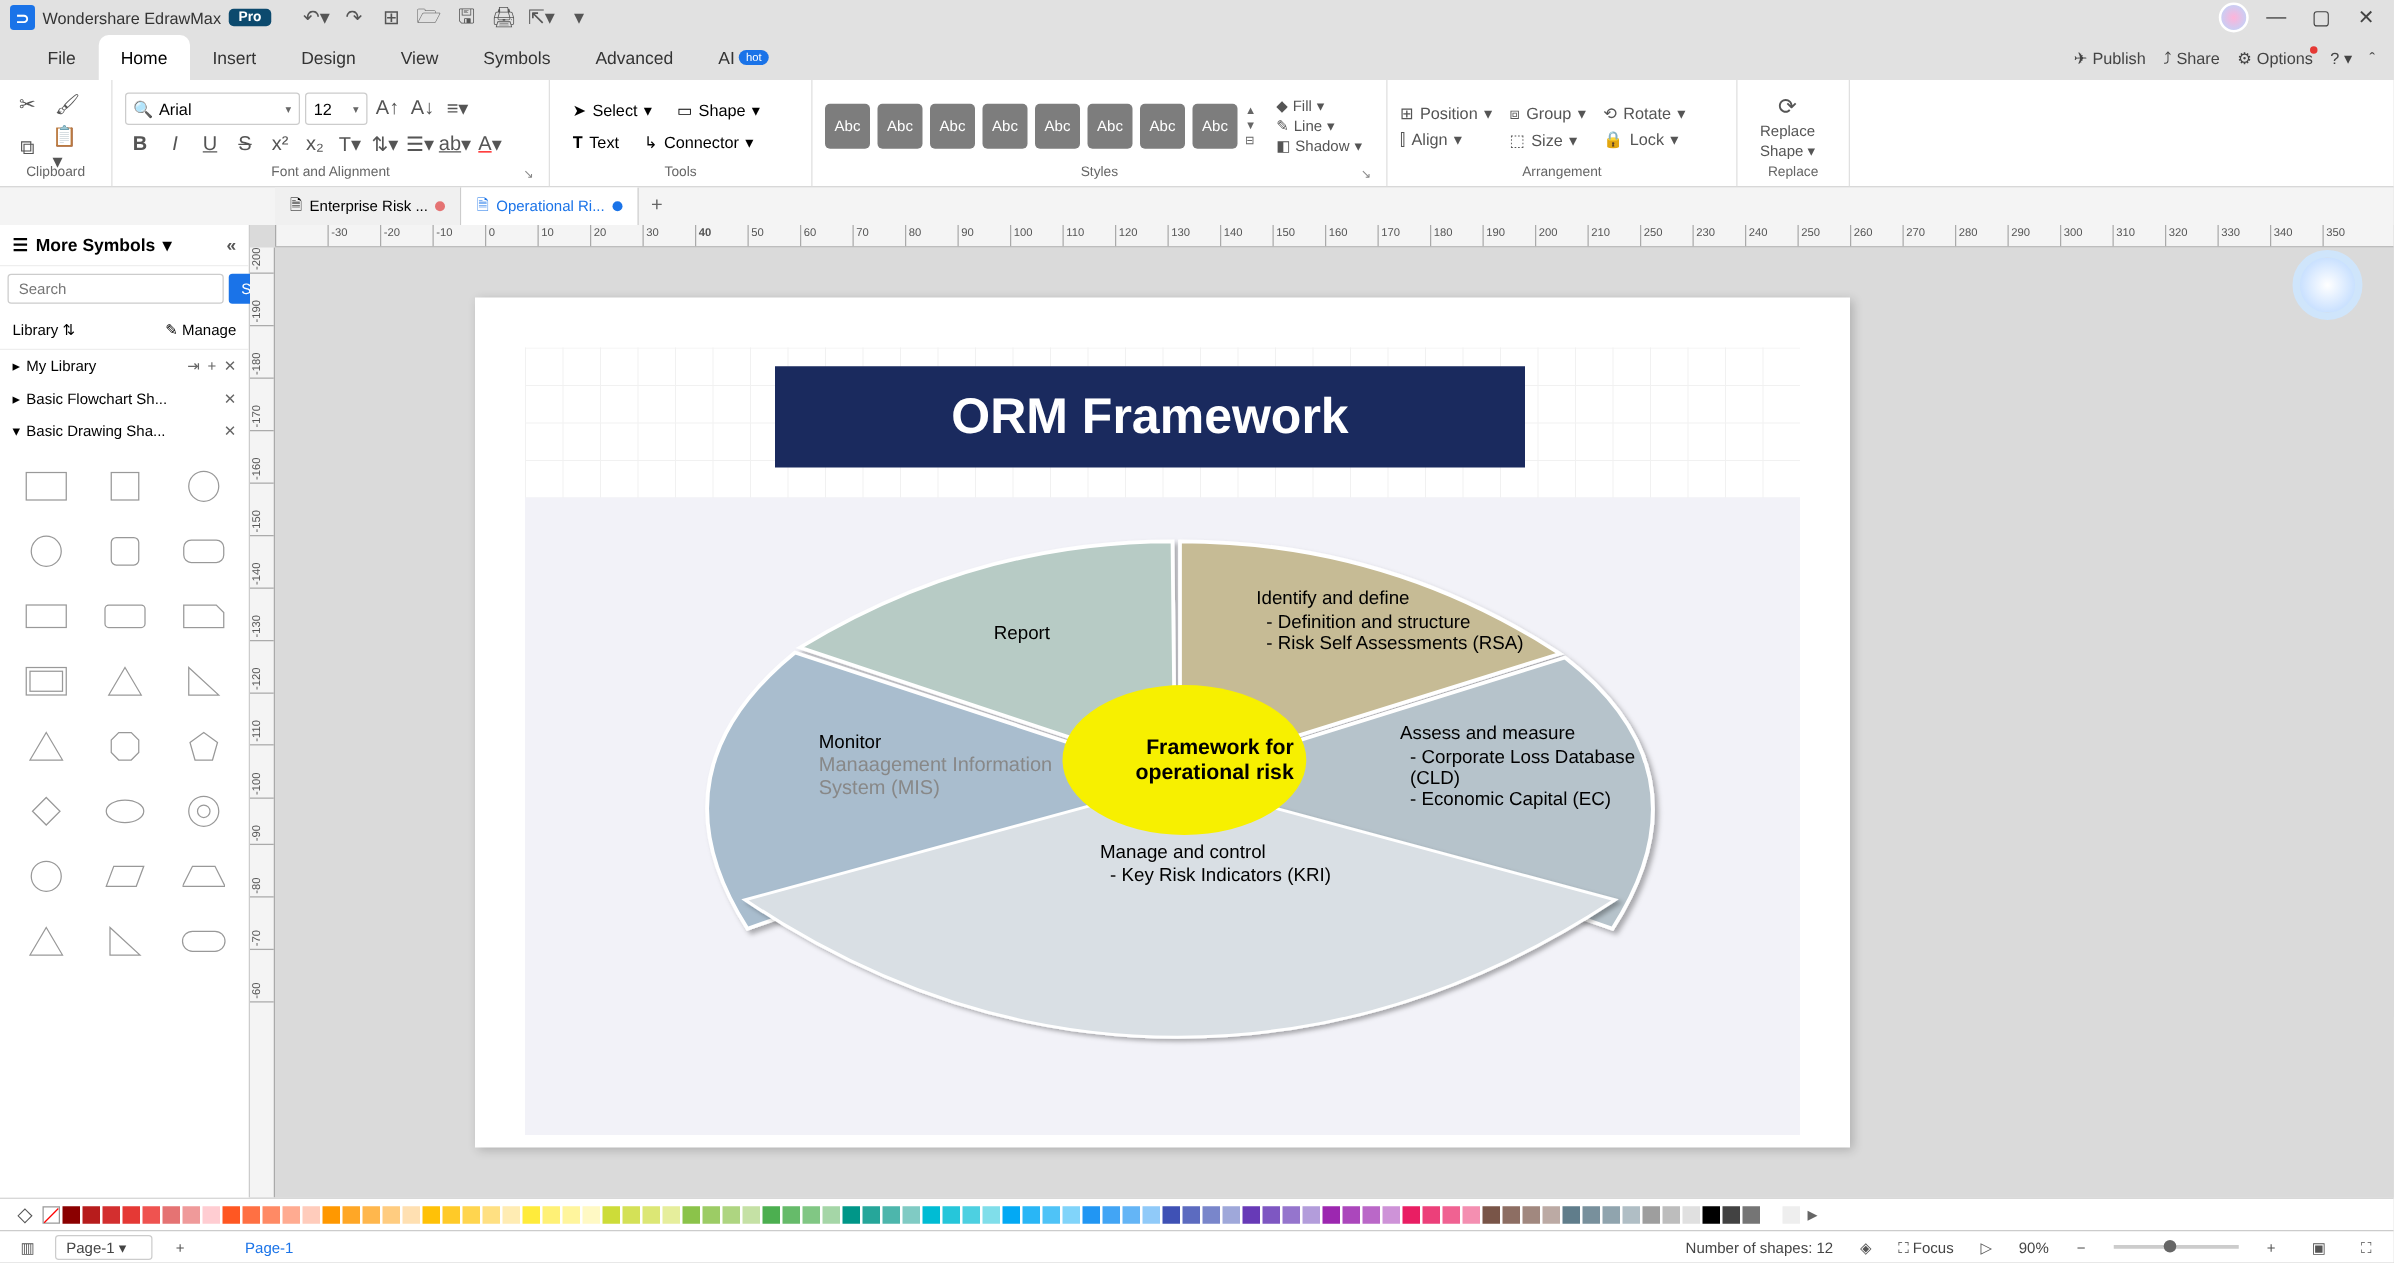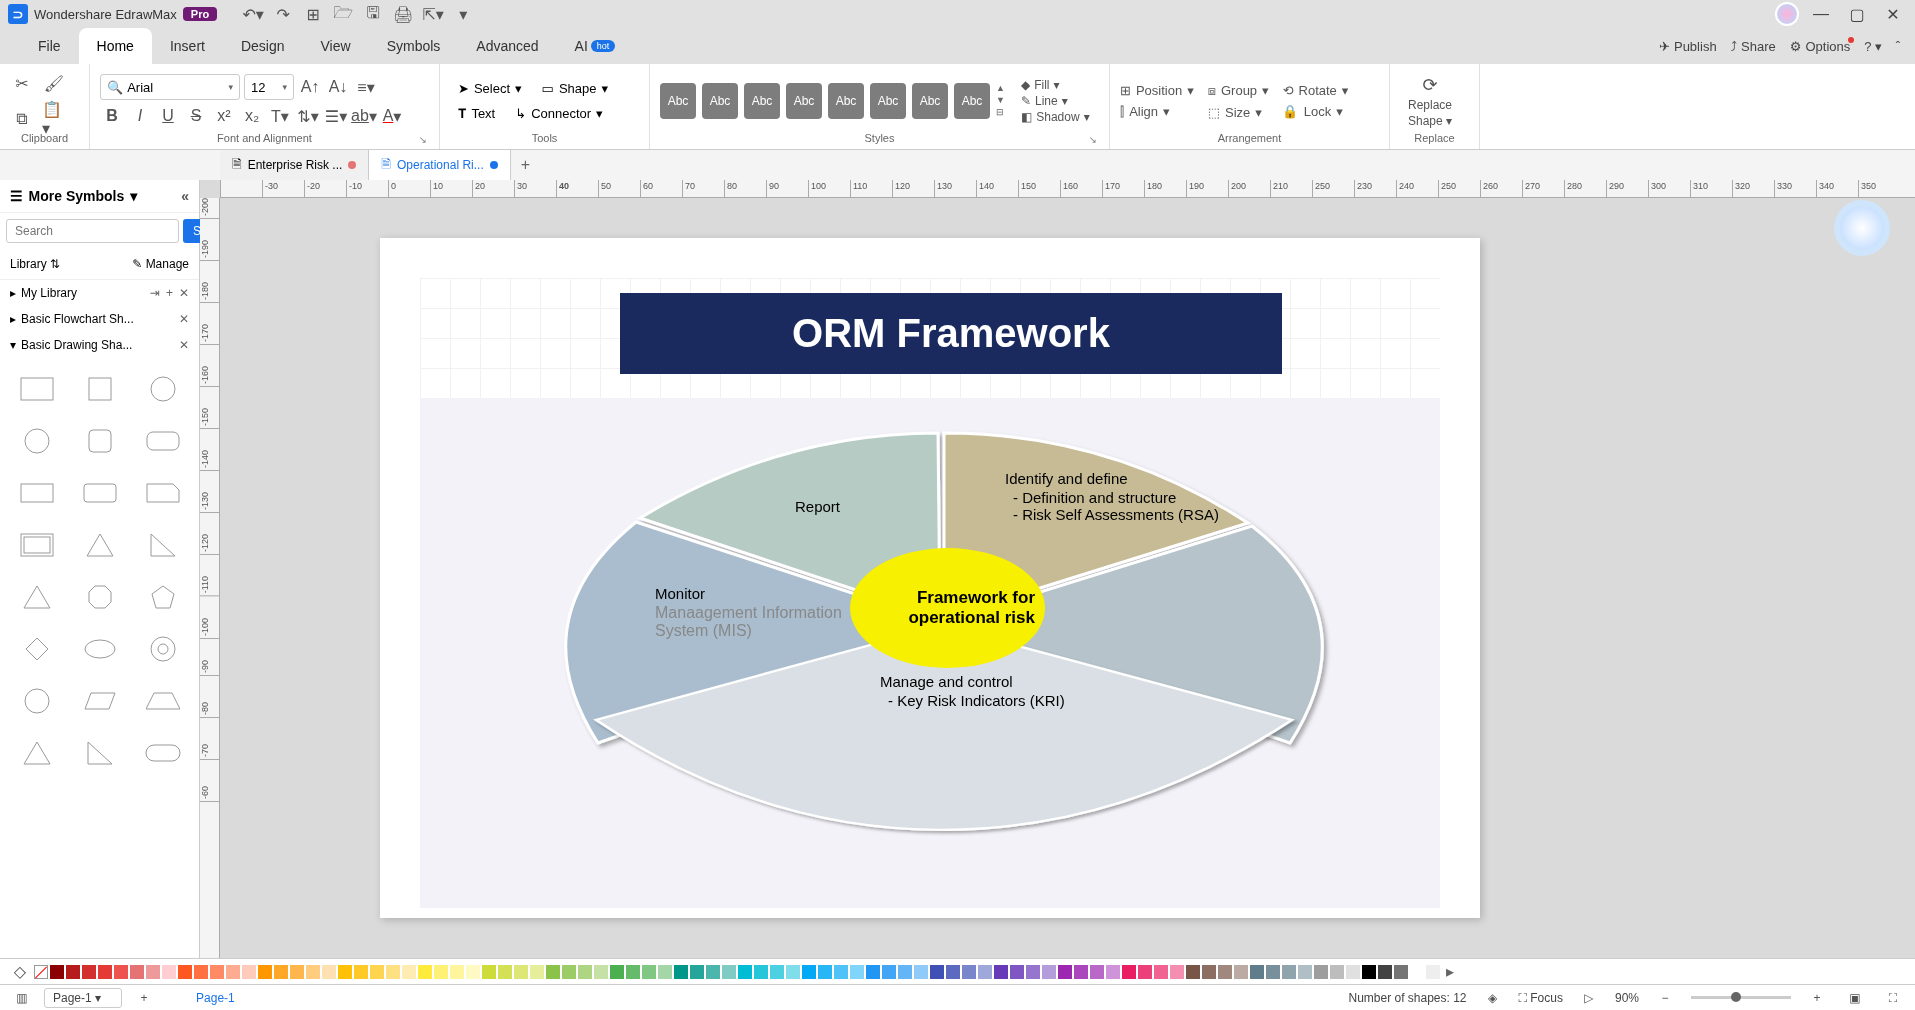--- a/index.html
+++ b/index.html
@@ -3,21 +3,21 @@
 <meta charset="utf-8">
 <style>
 * { margin: 0; padding: 0; box-sizing: border-box; font-family: -apple-system, BlinkMacSystemFont, 'Segoe UI', Arial, sans-serif; }
 body { background: #e8e8e8; width: 1915px; height: 1010px; overflow: hidden; position: relative; }
 
 
 .titlebar { height: 28px; background: #e1e1e1; display: flex; align-items: center; padding: 0 8px; }
 .titlebar-left { display: flex; align-items: center; gap: 6px; }
 .titlebar-logo { width: 20px; height: 20px; background: #1a73e8; border-radius: 3px; display: flex; align-items: center; justify-content: center; color: #fff; font-weight: bold; font-size: 13px; }
 .titlebar-title { font-size: 13px; color: #333; }
-.titlebar-pro { background: #701a75; color: #fff; padding: 1px 8px; border-radius: 4px; font-size: 11px; font-weight: bold; }
+.titlebar-pro { background: #0c4a6e; color: #fff; padding: 1px 8px; border-radius: 4px; font-size: 11px; font-weight: bold; }
 .titlebar-qat { display: flex; gap: 10px; margin-left: 20px; }
 .titlebar-qat-item { width: 20px; height: 20px; color: #555; display: flex; align-items: center; justify-content: center; cursor: pointer; }
 .titlebar-right { margin-left: auto; display: flex; align-items: center; gap: 8px; }
 .avatar-circle { width: 24px; height: 24px; border-radius: 50%; background: radial-gradient(circle, #ffb3d9, #b3d9ff); border: 2px solid #fff; }
 .win-btn { width: 28px; height: 22px; display: flex; align-items: center; justify-content: center; color: #444; cursor: pointer; }
 
 
 .menubar { height: 36px; background: #e1e1e1; display: flex; align-items: stretch; padding-left: 20px; }
 .menu-item { padding: 0 18px; display: flex; align-items: center; color: #333; font-size: 14px; cursor: pointer; }
 .menu-item.active { background: #fff; border-radius: 8px 8px 0 0; font-weight: 500; color: #000; }
@@ -517,21 +517,21 @@
         <div class="vruler-tick" style="top: 378px;">-110</div>
         <div class="vruler-tick" style="top: 420px;">-100</div>
         <div class="vruler-tick" style="top: 462px;">-90</div>
         <div class="vruler-tick" style="top: 504px;">-80</div>
         <div class="vruler-tick" style="top: 546px;">-70</div>
         <div class="vruler-tick" style="top: 588px;">-60</div>
       </div>
     <div class="canvas-viewport">
       <div class="page" style="left:160px;top:40px;width:1100px;height:680px">
         <div class="grid-overlay" style="left:40px;top:40px;width:1020px;height:160px"></div>
-        <div class="diagram-title" style="left:240px;top:55px;width:662px">ORM Framework</div>
+        <div class="diagram-title" style="left:240px;top:55px;width:600px">ORM Framework</div>
         <div class="diagram-bg" style="left:40px;top:160px;width:1020px;height:510px"></div>
 
         <svg style="position:absolute;left:120px;top:180px;" width="880" height="480">
           <defs>
             <filter id="sh">
                 <feDropShadow dx="3" dy="3" stdDeviation="2" flood-opacity=".3"></feDropShadow>
               </filter>
           </defs>
 
           <path d="M 440 200 L 140 100 Q 280 15 438 15 L 440 200 Z" fill="#b7cbc5" stroke="#fff" stroke-width="3" filter="url(#sh)"></path>
@@ -549,20 +549,27 @@
         <div class="seg-text" style="left:625px;top:232px;width:230px">
           <div class="hdr">Identify and define</div>
           <ul>
               <li>Definition and structure</li>
               <li>Risk Self Assessments (RSA)</li>
             </ul>
         </div>
         <div class="seg-text" style="left:275px;top:347px;width:200px">
           <div class="hdr">Monitor</div>
           <div class="sub">Manaagement Information System (MIS)</div>
+        </div>
+        <div class="seg-text" style="left:740px;top:340px;width:210px">
+          <div class="hdr">Assess and measure</div>
+          <ul>
+              <li>Corporate Loss Database (CLD)</li>
+              <li>Economic Capital (EC)</li>
+            </ul>
         </div>
         <div class="seg-text" style="left:500px;top:435px;width:190px">
           <div class="hdr">Manage and control</div>
           <ul>
               <li>Key Risk Indicators (KRI)</li>
             </ul>
         </div>
         <div class="center-ellipse" style="left:470px;top:310px;width:195px;height:120px">Framework for operational risk</div>
       </div>
     </div>

